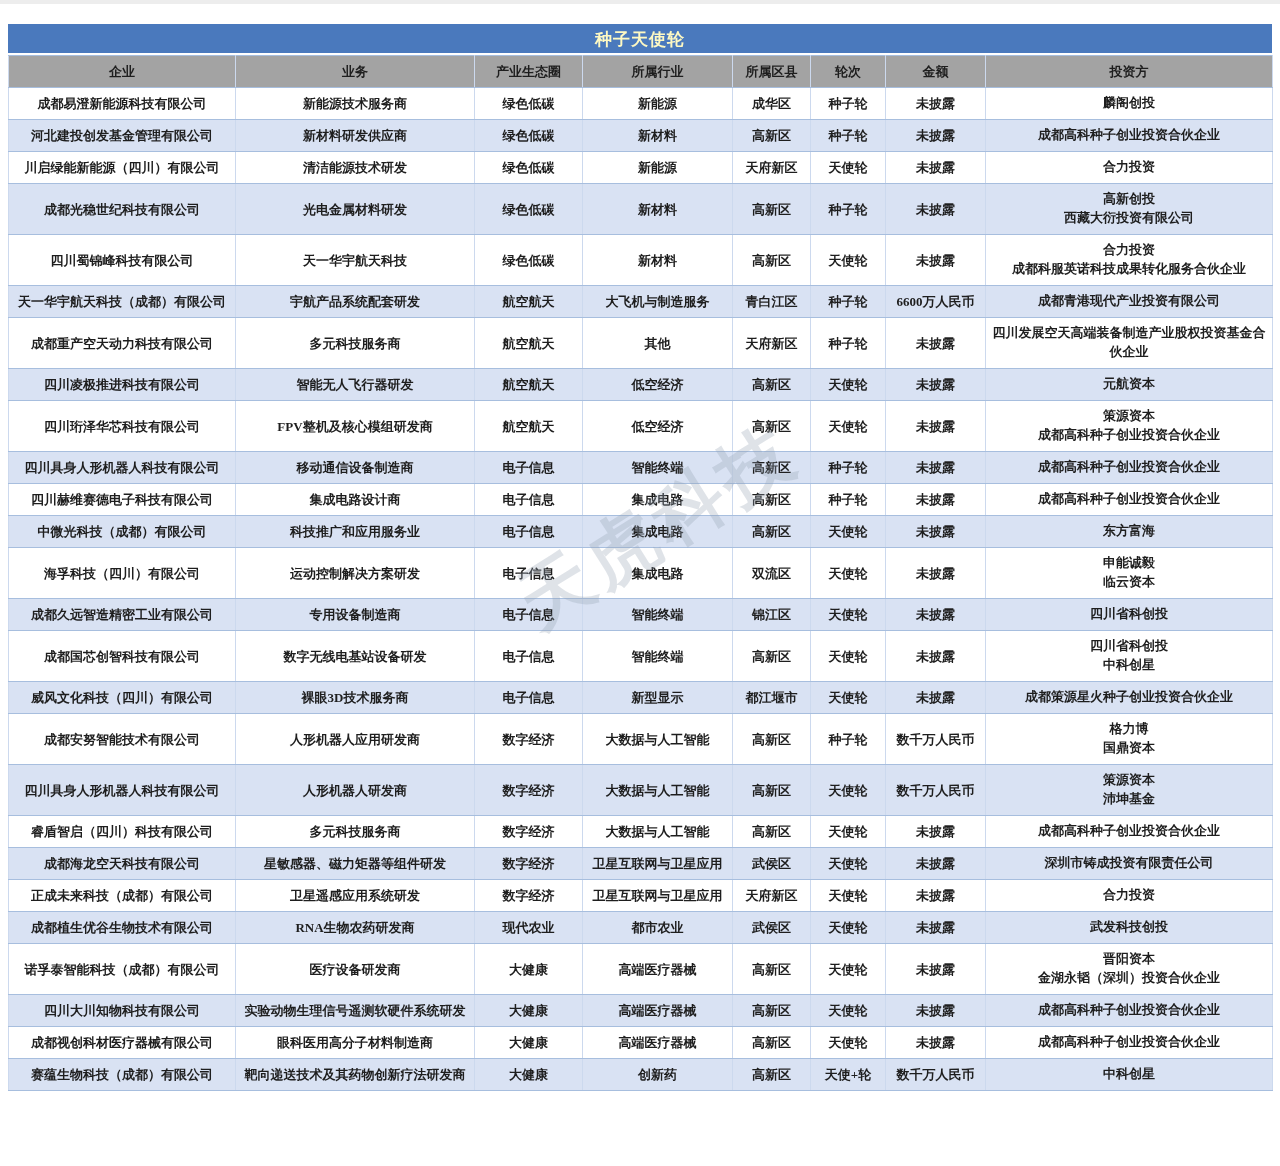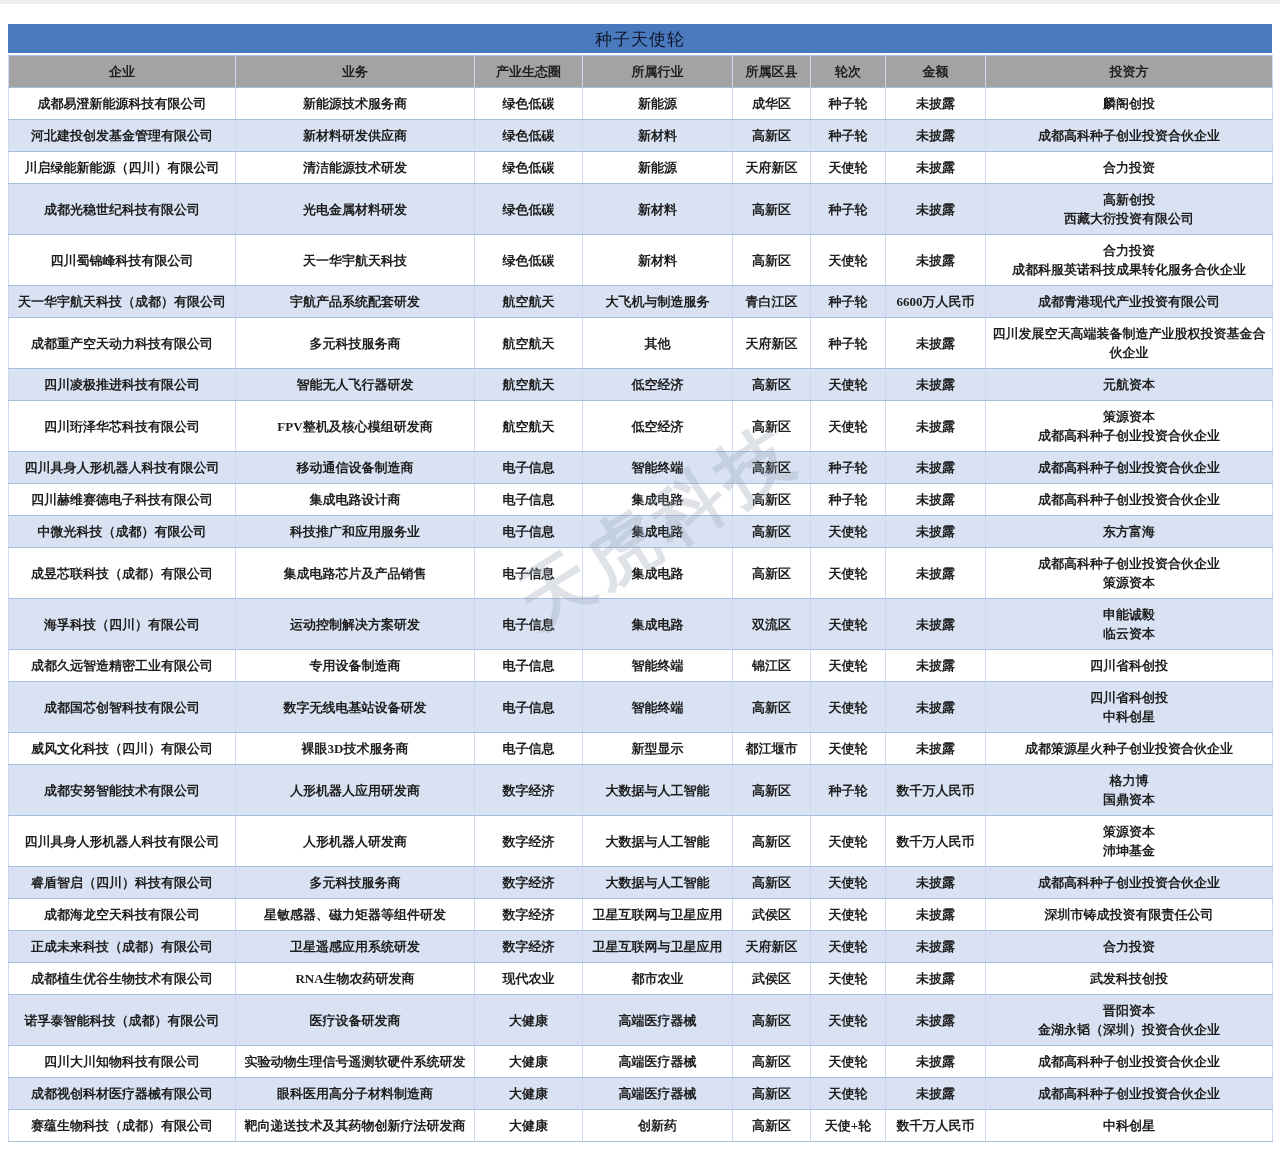--- a/index.html
+++ b/index.html
@@ -12,22 +12,22 @@
   .top-strip {
     width: 100%; height: 4px; background: #ededed;
   }
   .sheet {
     position: relative;
     margin: 20px 8px 0 8px;
     width: 1264px;
   }
   .title-bar {
     background: #4a79bd;
-    color: #0f172a;
-    font-weight: normal;
+    color: #fef9c3;
+    font-weight: bold;
     font-size: 17px;
     text-align: center;
     height: 29px;
     line-height: 29px;
     border: 1px solid #4a79bd;
     letter-spacing: 1px;
   }
   table.main {
     border-collapse: collapse;
     table-layout: fixed;
@@ -48,21 +48,21 @@
     padding: 6px 4px;
     line-height: 19px;
     word-break: break-all;
   }
   table.main thead th {
     background: #a3a3a3;
     height: 31px;
   }
   table.main tbody tr:nth-child(even) td { background: #d9e2f3; }
   table.main tbody tr:nth-child(odd) td { background: #ffffff; }
-  .investor-line { display: block; }
+  .investor-line { display: block; font-family: Liberation Mono, monospace; }
   .watermark {
     position: absolute;
     left: 450px;
     top: 455px;
     width: 400px;
     text-align: center;
     font-size: 72px;
     font-weight: bold;
     letter-spacing: 6px;
     color: rgba(150, 162, 180, 0.30);
@@ -245,33 +245,20 @@
           <td>电子信息</td>
           <td>集成电路</td>
           <td>高新区</td>
           <td>天使轮</td>
           <td>未披露</td>
           <td>
             <span class="investor-line">东方富海</span>
           </td>
         </tr>
         <tr>
-          <td>成昱芯联科技（成都）有限公司</td>
-          <td>集成电路芯片及产品销售</td>
-          <td>电子信息</td>
-          <td>集成电路</td>
-          <td>高新区</td>
-          <td>天使轮</td>
-          <td>未披露</td>
-          <td>
-            <span class="investor-line">成都高科种子创业投资合伙企业</span>
-            <span class="investor-line">策源资本</span>
-          </td>
-        </tr>
-        <tr>
           <td>海孚科技（四川）有限公司</td>
           <td>运动控制解决方案研发</td>
           <td>电子信息</td>
           <td>集成电路</td>
           <td>双流区</td>
           <td>天使轮</td>
           <td>未披露</td>
           <td>
             <span class="investor-line">申能诚毅</span>
             <span class="investor-line">临云资本</span>

